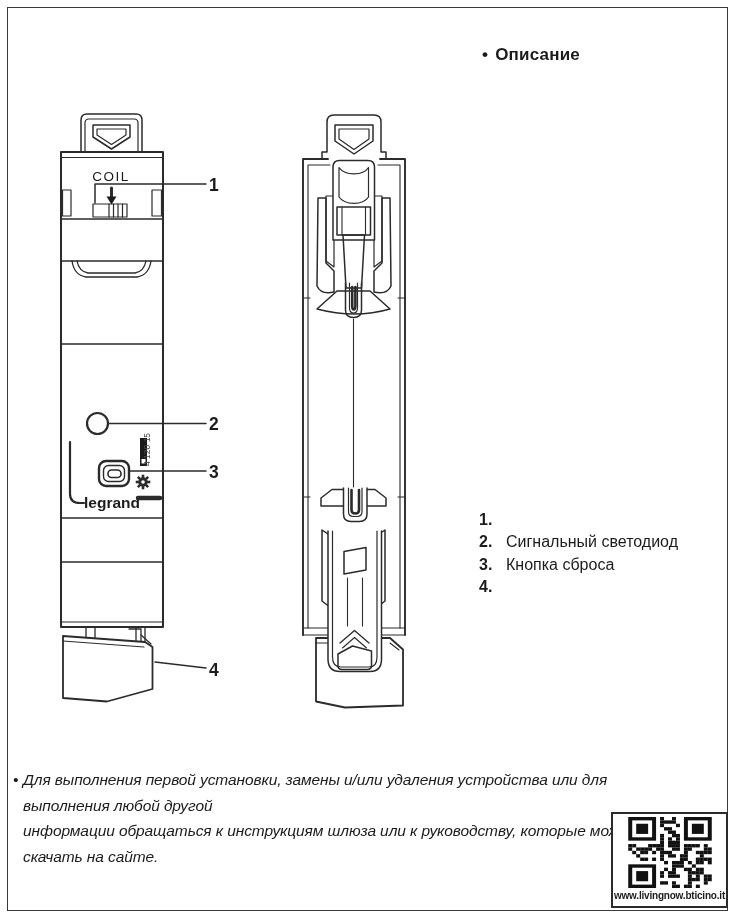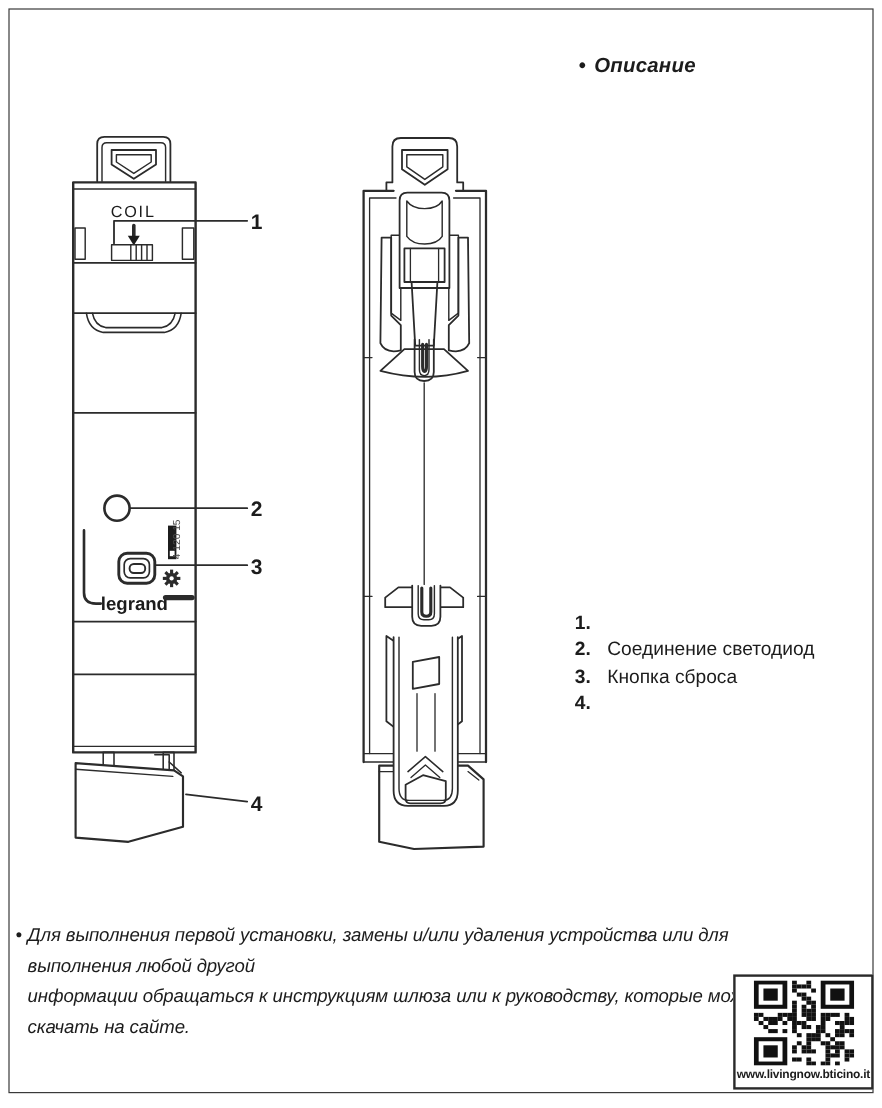--- a/index.html
+++ b/index.html
@@ -1,21 +1,21 @@
 <!DOCTYPE html>
 <html><head>
 <meta charset="utf-8">
 <style>
   html,body{margin:0;padding:0;background:#ffffff;}
   .page{position:relative;width:735px;height:923px;background:#fff;overflow:hidden;
         font-family:"Liberation Sans",sans-serif;color:#1c1c1c;}
   .page-border{position:absolute;left:7px;top:7px;width:719px;height:902px;
                border:1.5px solid #3a3a3a;}
   .section-title{position:absolute;left:482px;top:45px;font-size:17px;font-weight:bold;
-                 font-style:italic;letter-spacing:.2px;}
+                 letter-spacing:.2px;}
   .section-title .bullet{margin-right:7px;}
   svg{position:absolute;}
   .callout-num{position:absolute;left:209px;font-size:17.5px;font-weight:bold;}
   .legend{position:absolute;left:479px;top:509px;width:236px;font-size:16px;line-height:22.4px;}
   .legend-row{display:flex;}
   .legend-num{width:27px;font-weight:bold;flex:0 0 27px;}
   .legend-label{white-space:pre-line;}
   .footer-note{position:absolute;left:13px;top:767px;width:640px;font-size:15.5px;
                font-style:italic;line-height:25.5px;letter-spacing:-0.1px;}
   .footer-note .fline{display:flex;}
@@ -192,21 +192,21 @@
   <div class="callout-num" style="top:414px;">2</div>
   <div class="callout-num" style="top:462px;">3</div>
   <div class="callout-num" style="top:660px;">4</div>
 
   <div class="legend">
     <div class="legend-row">
       <span class="legend-num">1.</span>
     </div>
     <div class="legend-row">
       <span class="legend-num">2.</span>
-      <span class="legend-label">Соединение светодиод</span>
+      <span class="legend-label">Сигнальный светодиод</span>
     </div>
     <div class="legend-row">
       <span class="legend-num">3.</span>
       <span class="legend-label">Кнопка сброса</span>
     </div>
     <div class="legend-row">
       <span class="legend-num">4.</span>
     </div>
   </div>
 

